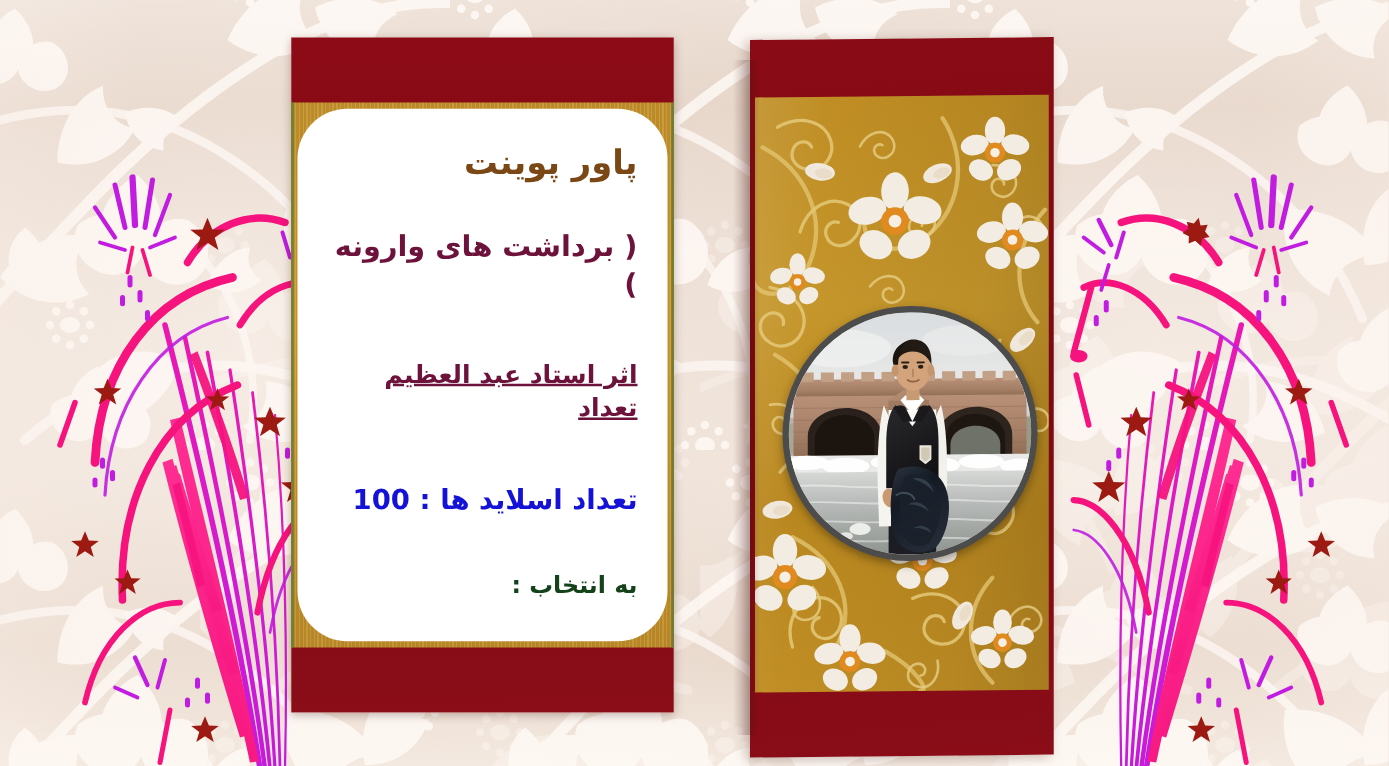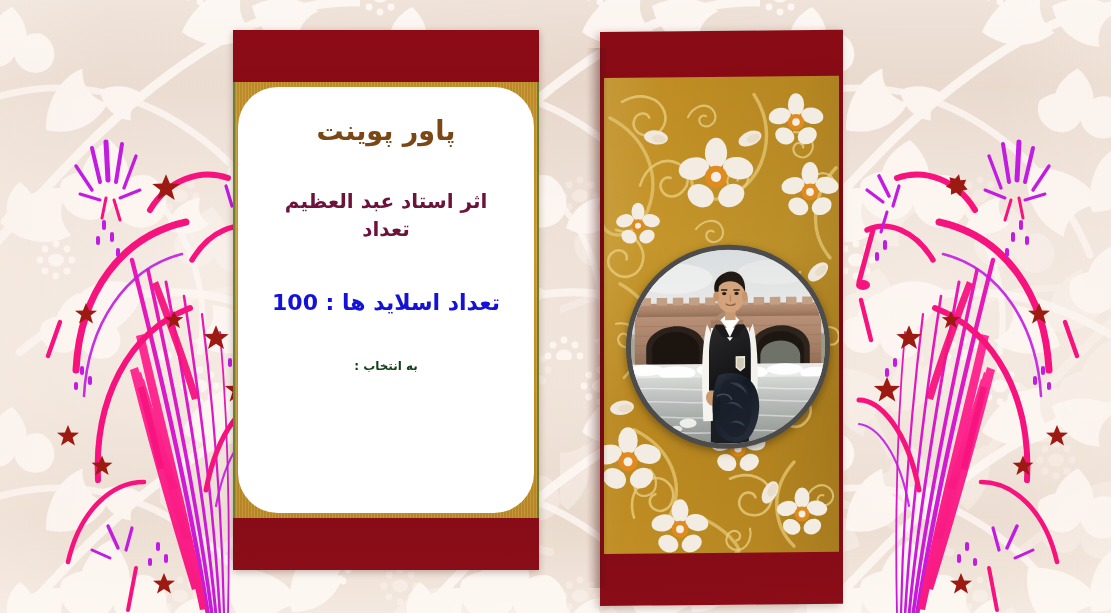--- a/index.html
+++ b/index.html
@@ -90,21 +90,21 @@
     left: 5px; right: 5px;
     top: 57px; bottom: 57px;
     background: #ffffff;
     border-radius: 40px;
   }
   .card-content {
     position: absolute;
     inset: 0;
     padding: 14px 24px 10px;
     box-sizing: border-box;
-    text-align: center;
+    text-align: right;
     direction: rtl;
   }
 
   .t-ppt {
     color: #7a4715;
     font-size: 27px;
     font-weight: bold;
     line-height: 1.15;
     margin: 14px 0 0;
   }
@@ -117,31 +117,32 @@
     letter-spacing: 0.4px;
   }
   .t-booktitle .ln2 { display: block; }
   .t-booktitle .ln3 { display: block; }
   .t-author {
     color: #6d123b;
     font-size: 20px;
     font-weight: bold;
     line-height: 1.38;
     margin: 42px 0 0;
+    text-decoration: underline;
   }
   .t-slidecount {
     color: #1512d8;
     font-size: 22px;
     font-weight: bold;
     line-height: 1.2;
     margin: 47px 0 0;
   }
   .t-selector {
     color: #14431a;
-    font-size: 12px;
+    font-size: 19px;
     font-weight: bold;
     line-height: 1.55;
     margin: 40px 0 0;
   }
   .t-selector .ln2 { display: block; }
 
   
   #right-card {
     position: absolute;
     left: 600px;
@@ -782,20 +783,21 @@
 
   <div id="left-card">
     <div class="card-frame-red"></div>
     <div class="card-frame-gold"></div>
     <div class="card-white">
       <div class="card-content">
 
         <p class="t-ppt">پاور پوینت</p>
 
         <p class="t-booktitle">
+          <span class="ln3">( برداشت های وارونه )</span>
         </p>
 
         <p class="t-author">
           <span class="ln1">اثر استاد عبد العظیم</span><br>
           <span class="ln2">تعداد</span>
         </p>
 
         <p class="t-slidecount">تعداد اسلاید ها : 100</p>
 
         <p class="t-selector">

